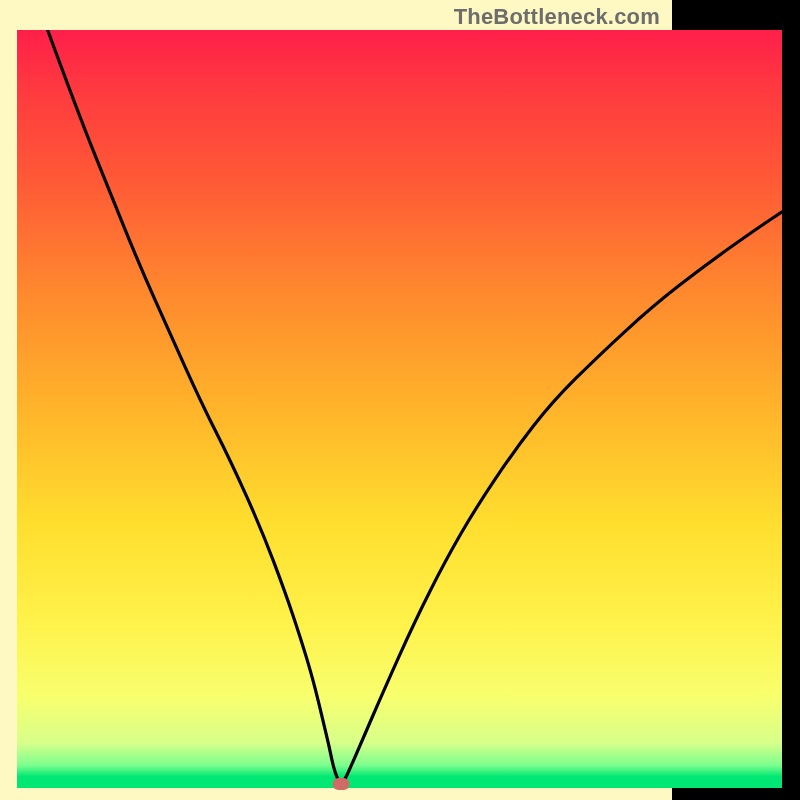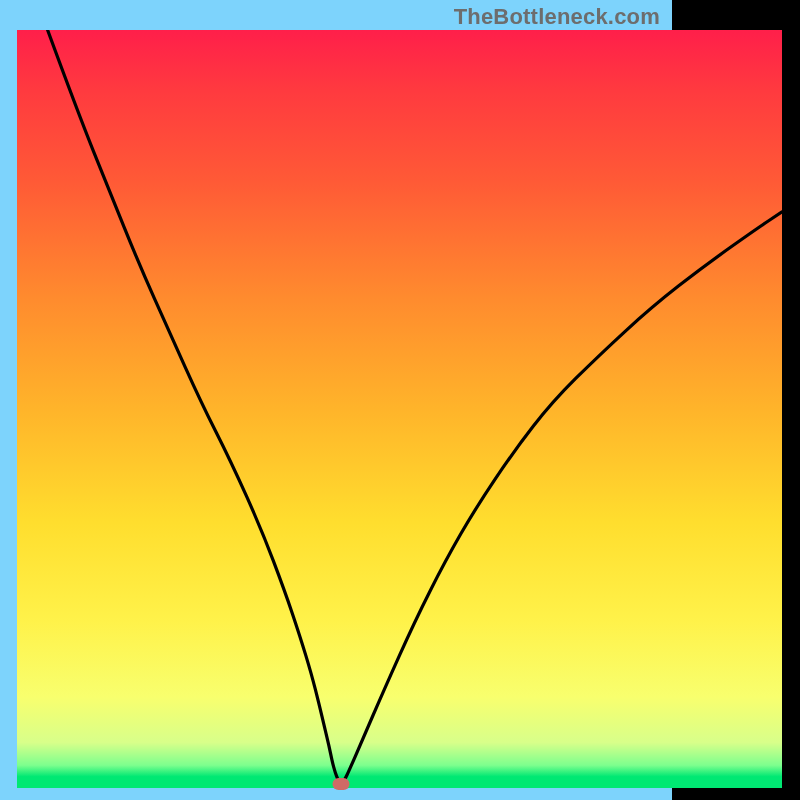--- a/index.html
+++ b/index.html
@@ -8,21 +8,21 @@
     width: 800px;
     height: 800px;
     background: #000;
     overflow: hidden;
     font-family: Arial, Helvetica, sans-serif;
   }
   .frame {
     position: relative;
     width: 672px;
     height: 800px;
-    background: #7dd3fc;
+    background: #fef9c3;
   }
   .watermark {
     position: absolute;
     top: 4px;
     right: 12px;
     color: #6d6d6d;
     font-size: 22px;
     font-weight: 600;
     letter-spacing: 0.2px;
     z-index: 5;

